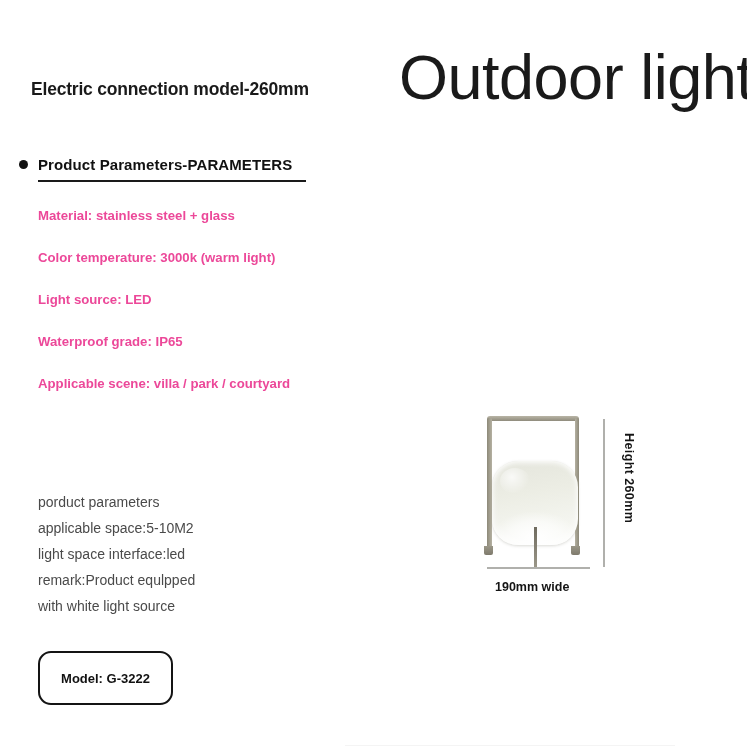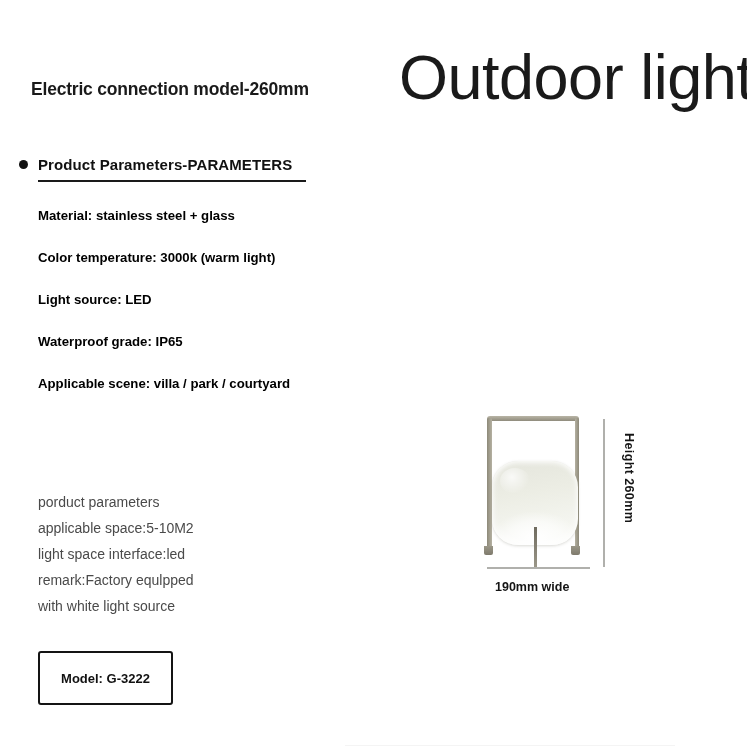--- a/index.html
+++ b/index.html
@@ -77,21 +77,21 @@
   
   .param-list {
     position: absolute;
     left: 38px;
     top: 208px;
     width: 340px;
   }
   .param-row {
     font-size: 13.2px;
     font-weight: bold;
-    color: #000000;
+    color: #ec4899;
     white-space: nowrap;
     height: 42px;
     line-height: 16px;
   }
 
   
   .notes {
     position: absolute;
     left: 38px;
     top: 495px;
@@ -107,21 +107,21 @@
   }
 
   
   .model-badge {
     position: absolute;
     left: 38px;
     top: 651px;
     width: 131px;
     height: 50px;
     border: 2px solid #141414;
-    border-radius: 3px;
+    border-radius: 13px;
     background: #ffffff;
     display: flex;
     align-items: center;
     justify-content: center;
   }
   .model-badge-label {
     font-size: 13px;
     font-weight: bold;
     color: #111111;
     white-space: nowrap;
@@ -276,21 +276,21 @@
   <div class="param-row">Color temperature: 3000k (warm light)</div>
   <div class="param-row">Light source: LED</div>
   <div class="param-row">Waterproof grade: IP65</div>
   <div class="param-row">Applicable scene: villa / park / courtyard</div>
 </div>
 
 <div class="notes">
   <div class="note-row">porduct parameters</div>
   <div class="note-row">applicable space:5-10M2</div>
   <div class="note-row">light space interface:led</div>
-  <div class="note-row">remark:Factory equlpped</div>
+  <div class="note-row">remark:Product equlpped</div>
   <div class="note-row">with white light source</div>
 </div>
 
 <div class="model-badge">
   <span class="model-badge-label">Model: G-3222</span>
 </div>
 
 <div class="figure">
   <div class="frame-top"></div>
   <div class="frame-left"></div>

